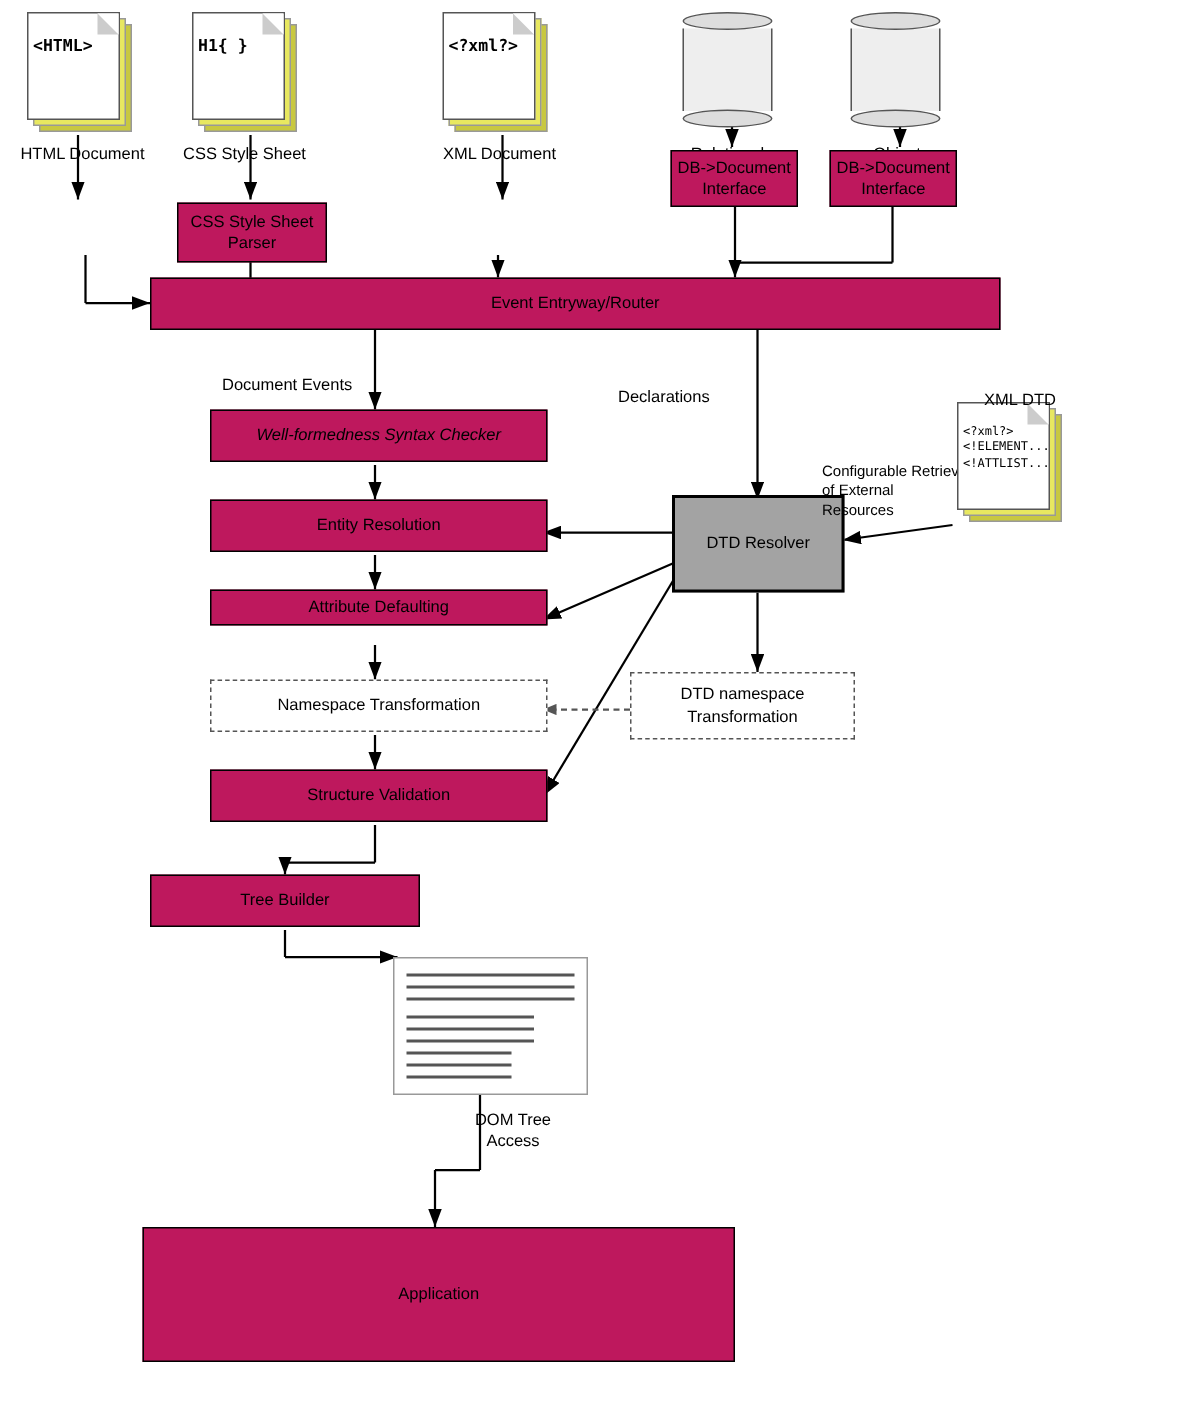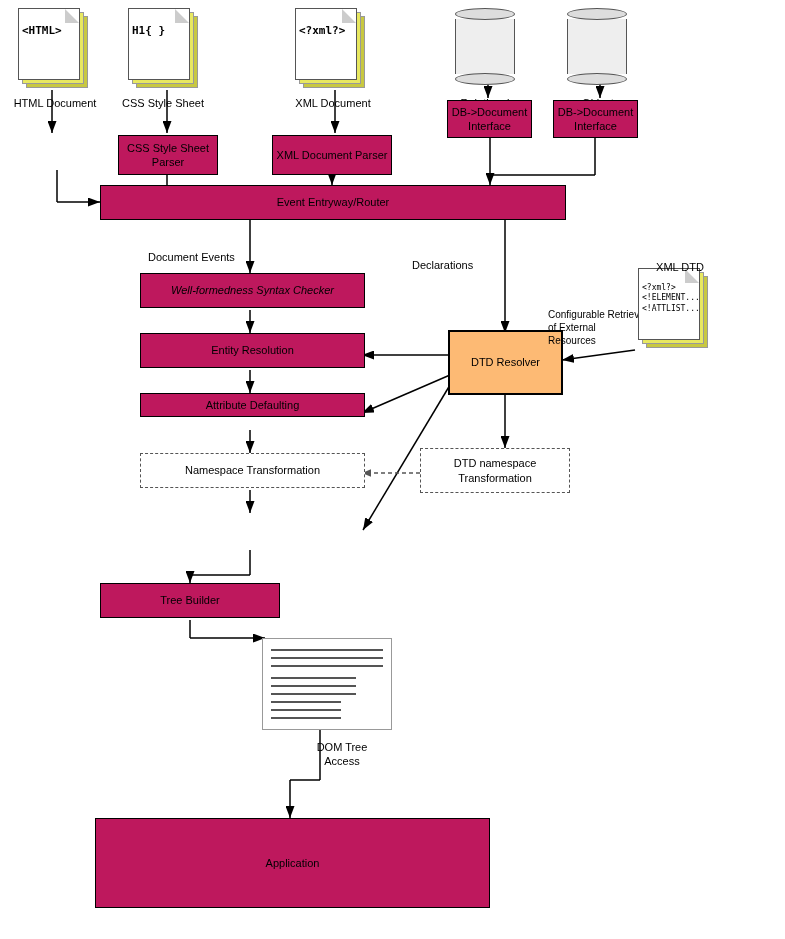--- a/index.html
+++ b/index.html
@@ -109,21 +109,21 @@
       border: 1.5px dashed #555;
       display: flex;
       align-items: center;
       justify-content: center;
       text-align: center;
       line-height: 1.3;
     }
 
     .box-thick {
       position: absolute;
-      background: #fdba74;
+      background: #a3a3a3;
       border: 2.5px solid #000;
       display: flex;
       align-items: center;
       justify-content: center;
       text-align: center;
       line-height: 1.3;
     }
 
     
     .label {
@@ -267,33 +267,30 @@
     <div style="width:60px; height:12px; background:#ddd; border:1.5px solid #555; border-radius:50%; margin-top:-1px;"></div>
   </div>
   <div class="label" style="left:558px; top:96px; width:80px;">Object<br>Store</div>
 
 
   <div class="box" style="left:118px; top:135px; width:100px; height:40px;">
     <span>CSS Style Sheet
 Parser</span>
   </div>
 
-  <div class="box" style="left:272px; top:135px; width:120px; height:40px;">
-    <span>XML Document Parser</span>
-  </div>
 
   <div class="box" style="left:447px; top:100px; width:85px; height:38px;">
     <span>DB-&gt;Document Interface</span>
   </div>
 
   <div class="box" style="left:553px; top:100px; width:85px; height:38px;">
     <span>DB-&gt;Document Interface</span>
   </div>
 
-  <div class="box" style="left:100px; top:185px; width:466px; height:35px;">
+  <div class="box" style="left:100px; top:185px; width:567px; height:35px;">
     <span>Event Entryway/Router</span>
   </div>
 
   <div class="label" style="left:148px; top:250px; font-size:11px;">Document Events</div>
 
   <div class="label" style="left:412px; top:258px; font-size:11px;">Declarations</div>
 
   <div class="box" style="left:140px; top:273px; width:225px; height:35px;font-style:italic;">
     <span>Well-formedness Syntax Checker</span>
   </div>
@@ -303,20 +300,23 @@
   </div>
 
   <div class="box" style="left:140px; top:393px; width:225px; height:24px;">
     <span>Attribute Defaulting</span>
   </div>
 
   <div class="box-dashed" style="left:140px; top:453px; width:225px; height:35px;">
     <span>Namespace Transformation</span>
   </div>
 
+  <div class="box" style="left:140px; top:513px; width:225px; height:35px;">
+    <span>Structure Validation</span>
+  </div>
 
   <div class="box" style="left:100px; top:583px; width:180px; height:35px;">
     <span>Tree Builder</span>
   </div>
 
   <div class="box-thick" style="left:448px; top:330px; width:115px; height:65px;">
     <span>DTD Resolver</span>
   </div>
 
   <div class="box-dashed" style="left:420px; top:448px; width:150px; height:45px;">

